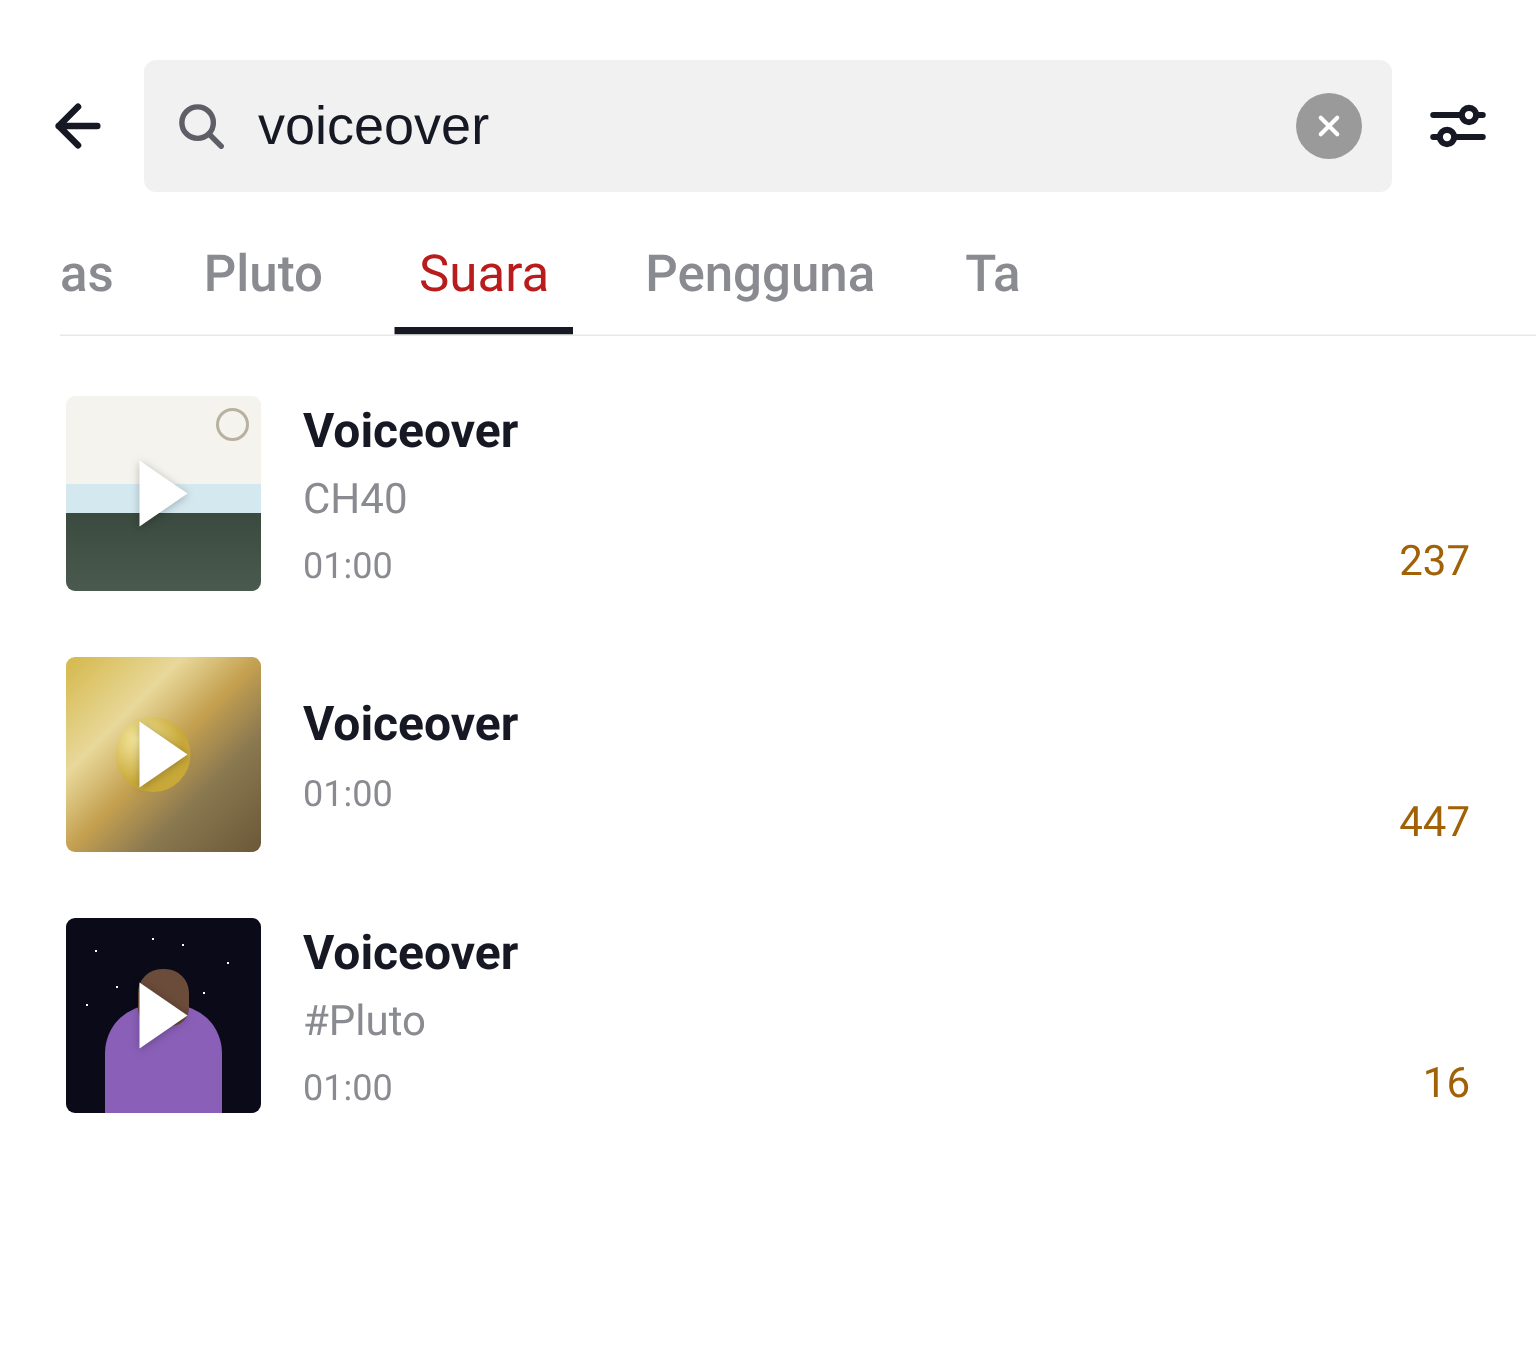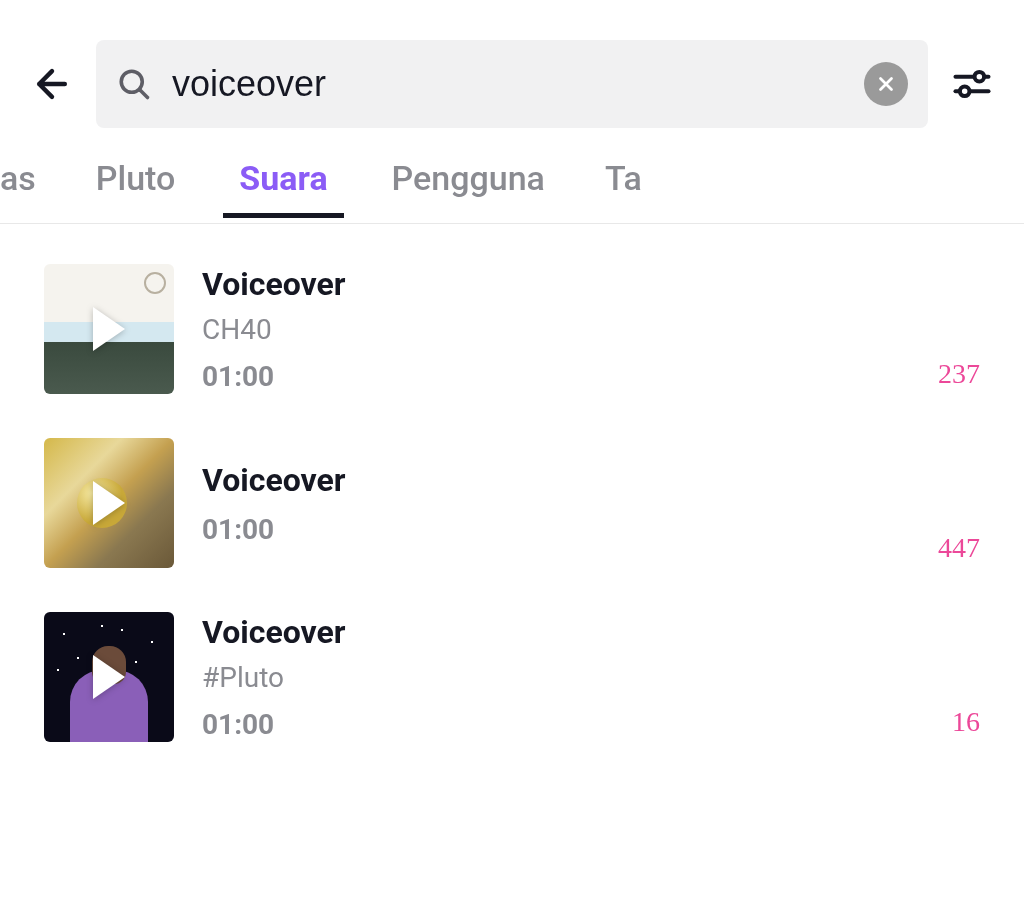--- a/index.html
+++ b/index.html
@@ -66,22 +66,23 @@
       align-items: center;
       justify-content: center;
       cursor: pointer;
     }
 
     .tabs {
       display: flex;
       border-bottom: 1px solid #e8e8e8;
       padding: 0 0px;
       height: 72px;
-      align-items: center;
+      align-items: flex-end;
       overflow: hidden;
+      margin-left: 40px;
     }
 
     .tab {
       padding: 0 32px 20px 32px;
       font-size: 34px;
       font-weight: 500;
       color: #8a8b91;
       cursor: pointer;
       white-space: nowrap;
       position: relative;
@@ -91,22 +92,22 @@
       padding-left: 0;
       padding-right: 28px;
     }
 
     .tab.partial-right {
       padding-right: 0;
       padding-left: 28px;
     }
 
     .tab.active {
-      color: #8b5cf6;
-      font-weight: 700;
+      color: #b91c1c;
+      font-weight: 400;
     }
 
     .tab.active::after {
       content: '';
       position: absolute;
       bottom: 0;
       left: 16px;
       right: 16px;
       height: 5px;
       background: #161823;
@@ -176,33 +177,32 @@
       color: #161823;
     }
 
     .sound-artist {
       font-size: 28px;
       color: #8a8b91;
       font-weight: 400;
     }
 
     .sound-duration {
-      font-size: 28px;
+      font-size: 24px;
       color: #8a8b91;
-      font-weight: 700;
+      font-weight: 400;
       margin-top: 4px;
     }
 
     .sound-count {
       font-size: 28px;
-      color: #ec4899;
+      color: #a16207;
       font-weight: 400;
       align-self: flex-end;
       padding-bottom: 4px;
-      font-family: Liberation Serif, serif;
     }
   </style>
 </head>
 <body>
 
 <div class="header">
   <div class="back-btn">
     <svg width="44" height="44" viewBox="0 0 24 24" fill="none">
       <path d="M19 12H5M5 12L12 5M5 12L12 19" stroke="#161823" stroke-width="2.4" stroke-linecap="round" stroke-linejoin="round"></path>
     </svg>

